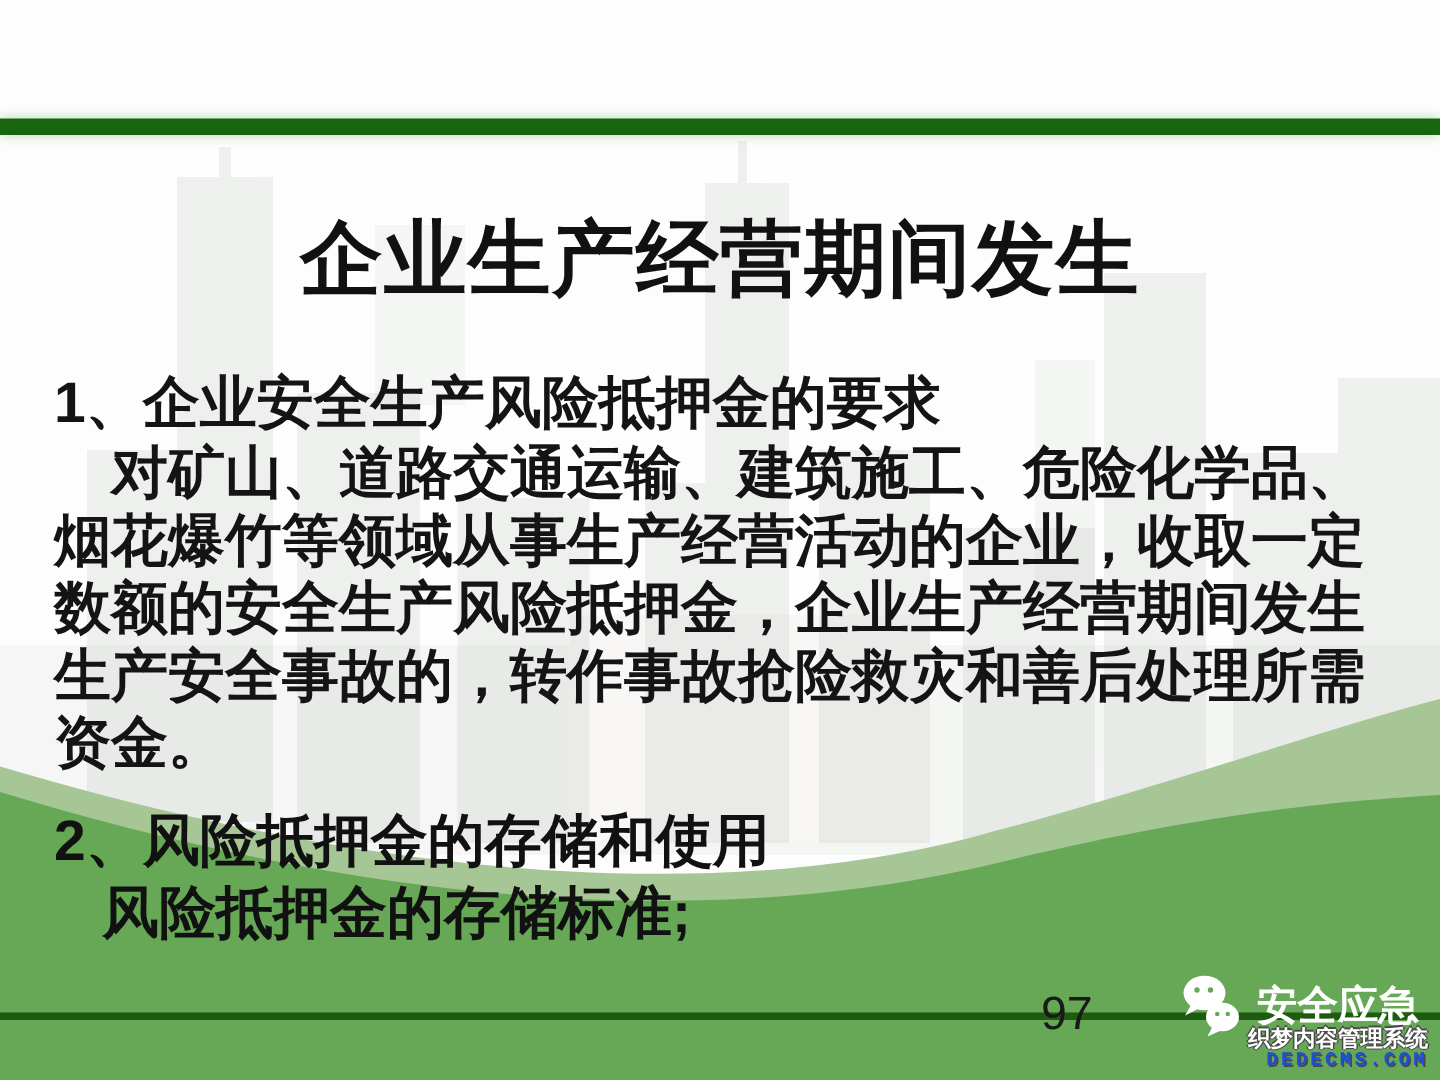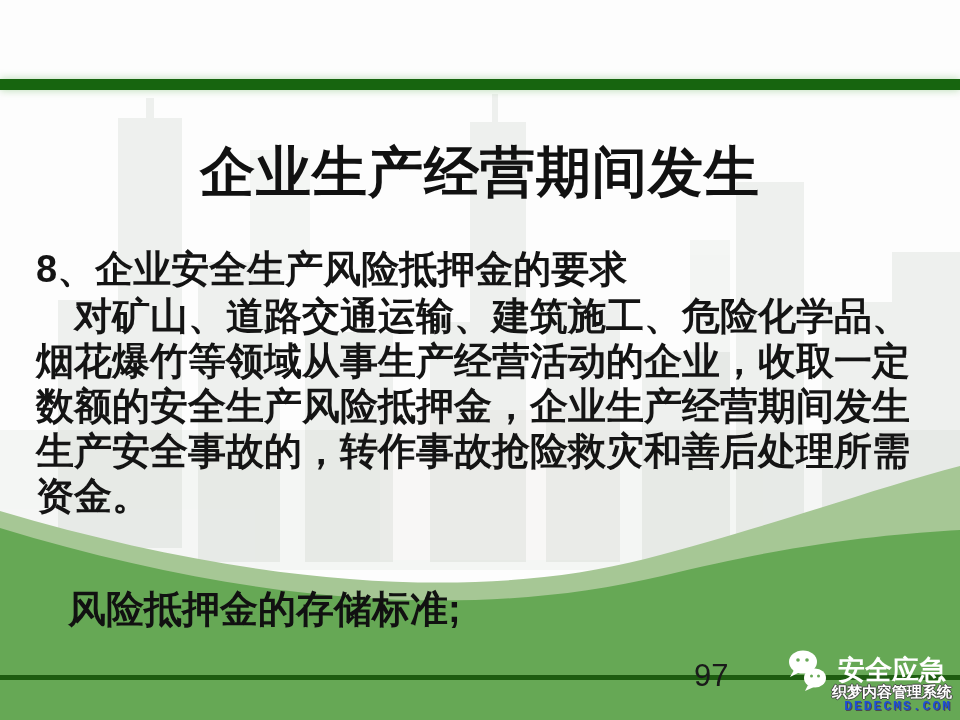--- a/index.html
+++ b/index.html
@@ -115,30 +115,31 @@
 
   <div class="top-bar"></div>
 
   <svg class="wave" width="960" height="720" viewBox="0 0 960 720">
     <path d="M0,511 C260,588 480,601 645,559 C785,522 882,486 960,466 L960,720 L0,720 Z" fill="#a6c795"></path>
     <path d="M0,528 C260,607 480,619 662,576 C800,542 892,534 960,530 L960,720 L0,720 Z" fill="#66a855"></path>
   </svg>
 
   <div class="title">企业生产经营期间发生</div>
 
-  <div class="h1">8、企业安全生产风险抵押金的要求</div>
+  <div class="h1">1、企业安全生产风险抵押金的要求</div>
 
   <div class="para">
     <div class="line indent">对矿山、道路交通运输、建筑施工、危险化学品、</div>
     <div class="line">烟花爆竹等领域从事生产经营活动的企业，收取一定</div>
     <div class="line">数额的安全生产风险抵押金，企业生产经营期间发生</div>
     <div class="line">生产安全事故的，转作事故抢险救灾和善后处理所需</div>
     <div class="line">资金。</div>
   </div>
 
+  <div class="h2">2、风险抵押金的存储和使用</div>
   <div class="sub">风险抵押金的存储标准;</div>
 
   <div class="footer-line"></div>
 
   <div class="page-num">97</div>
 
   <div class="brand">
     <svg width="46" height="46" viewBox="0 0 46 46">
 
       <ellipse cx="19" cy="14" rx="14" ry="11.5" fill="#ffffff"></ellipse>

